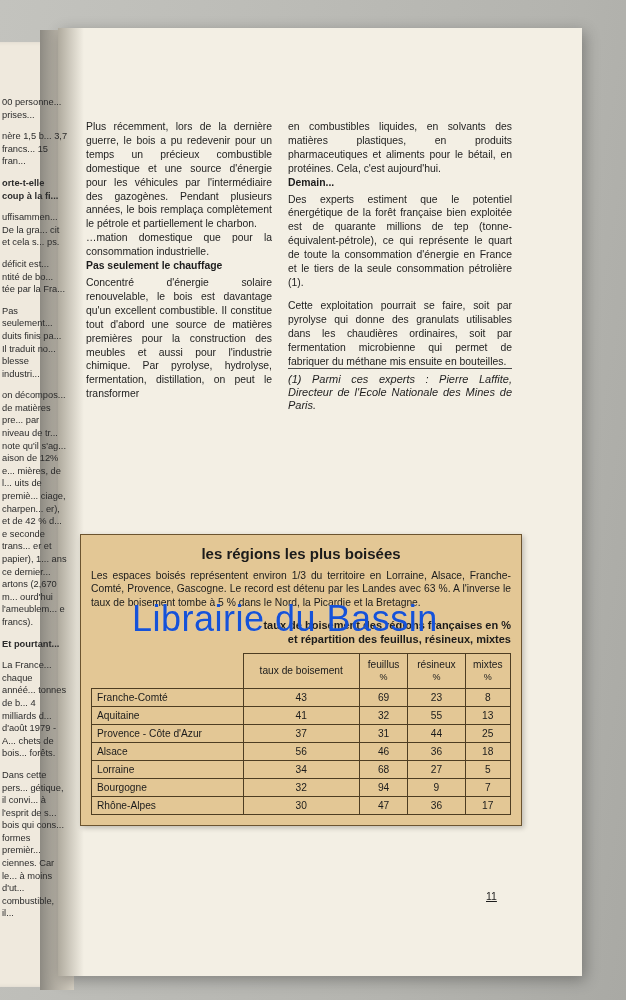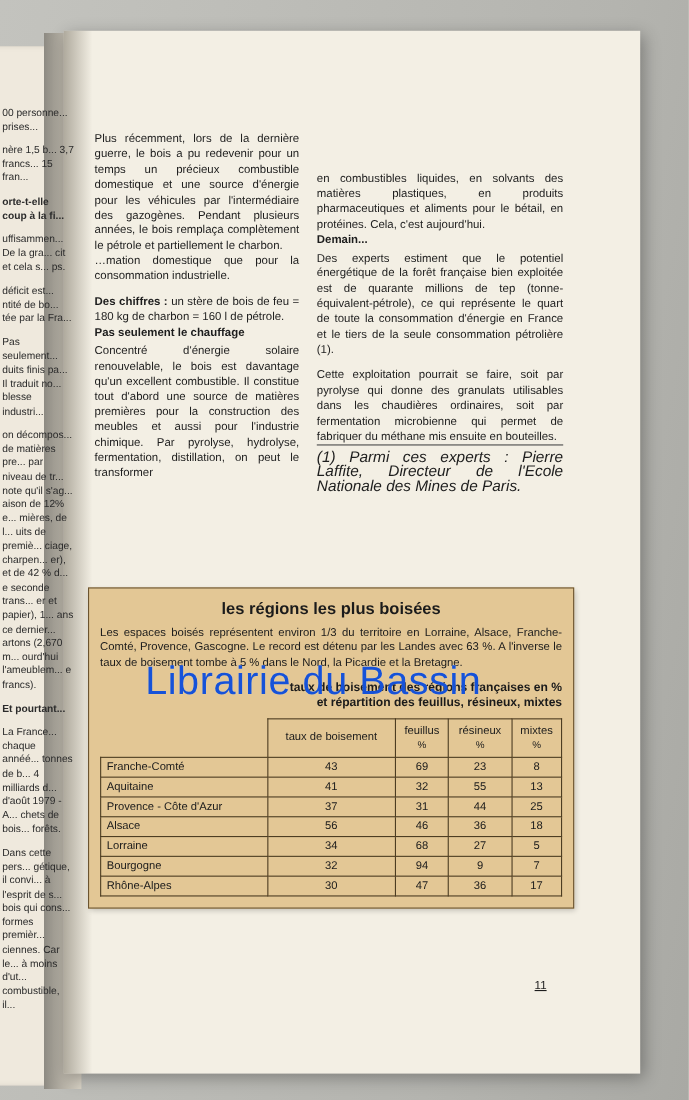--- a/index.html
+++ b/index.html
@@ -66,29 +66,29 @@
   .col {
     position: absolute;
     top: 120px;
     font-size: 10.4px;
     line-height: 13.9px;
     color: #1d1d1d;
     text-align: justify;
   }
   .col p { margin: 0 0 0 0; }
   .col-left { left: 86px; width: 186px; }
-  .col-right { left: 288px; width: 224px; margin-top: 36px; }
+  .col-right { left: 288px; width: 224px; }
   .subhead {
     font-weight: bold;
     margin-top: 9px;
   }
   .inline-head { font-weight: bold; }
   .note {
     font-style: italic;
-    font-size: 14px;
+    font-size: 11px;
     line-height: 13px;
     border-top: 1px solid #4a4a4a;
     padding-top: 4px;
     margin-top: 10px;
     width: 224px;
   }
 
   
   .box {
     position: absolute;
@@ -186,23 +186,20 @@
   <p>Pas seulement... duits finis pa... Il traduit no... blesse industri...</p>
   <p>on décompos... de matières pre... par niveau de tr... note qu'il s'ag... aison de 12% e... mières, de l... uits de premiè... ciage, charpen... er), et de 42 % d... e seconde trans... er et papier), 1... ans ce dernier... artons (2,670 m... ourd'hui l'ameublem... e francs).</p>
   <p class="b">Et pourtant...</p>
   <p>La France... chaque annéé... tonnes de b... 4 milliards d... d'août 1979 - A... chets de bois... forêts.</p>
   <p>Dans cette pers... gétique, il convi... à l'esprit de s... bois qui cons... formes premièr... ciennes. Car le... à moins d'ut... combustible, il...</p>
 </div>
 
 <div class="col col-left">
   <p>Plus récemment, lors de la dernière guerre, le bois a pu redevenir pour un temps un précieux combustible domestique et une source d'énergie pour les véhicules par l'intermédiaire des gazogènes. Pendant plusieurs années, le bois remplaça complètement le pétrole et partiellement le charbon.</p>
   <p>…mation domestique que pour la consommation industrielle.</p>
-  <p style="margin-top:9px;">
-    <span class="inline-head">Des chiffres :</span><span> un stère de bois de feu = 180 kg de charbon = 160 l de pétrole.</span>
-  </p>
   <p class="subhead">Pas seulement le chauffage</p>
   <p style="margin-top:3px;">Concentré d'énergie solaire renouvelable, le bois est davantage qu'un excellent combustible. Il constitue tout d'abord une source de matières premières pour la construction des meubles et aussi pour l'industrie chimique. Par pyrolyse, hydrolyse, fermentation, distillation, on peut le transformer</p>
 </div>
 
 <div class="col col-right">
   <p>en combustibles liquides, en solvants des matières plastiques, en produits pharmaceutiques et aliments pour le bétail, en protéines. Cela, c'est aujourd'hui.</p>
   <p class="subhead">Demain...</p>
   <p style="margin-top:3px;">Des experts estiment que le potentiel énergétique de la forêt française bien exploitée est de quarante millions de tep (tonne-équivalent-pétrole), ce qui représente le quart de toute la consommation d'énergie en France et le tiers de la seule consommation pétrolière (1).</p>
   <p style="margin-top:9px;">Cette exploitation pourrait se faire, soit par pyrolyse qui donne des granulats utilisables dans les chaudières ordinaires, soit par fermentation microbienne qui permet de fabriquer du méthane mis ensuite en bouteilles.</p>
   <p class="note">(1) Parmi ces experts : Pierre Laffite, Directeur de l'Ecole Nationale des Mines de Paris.</p>

